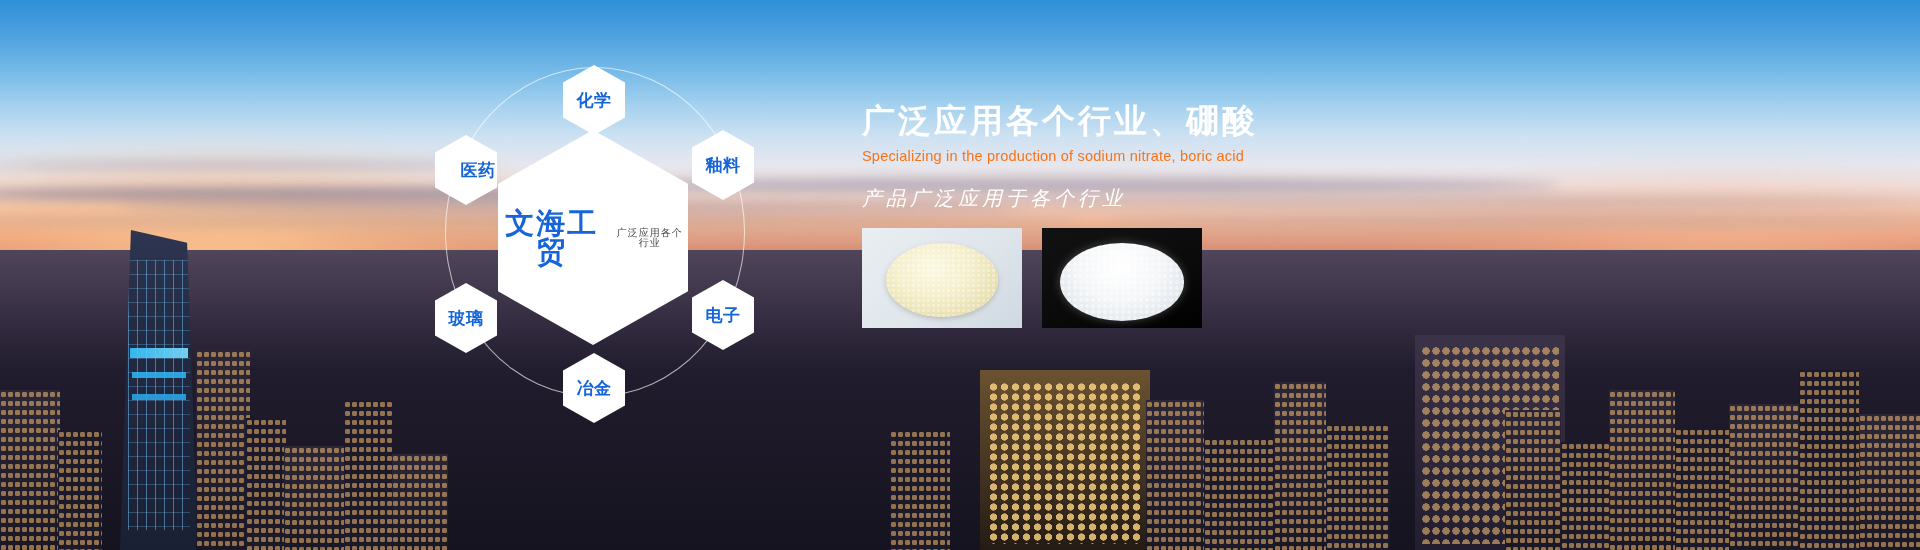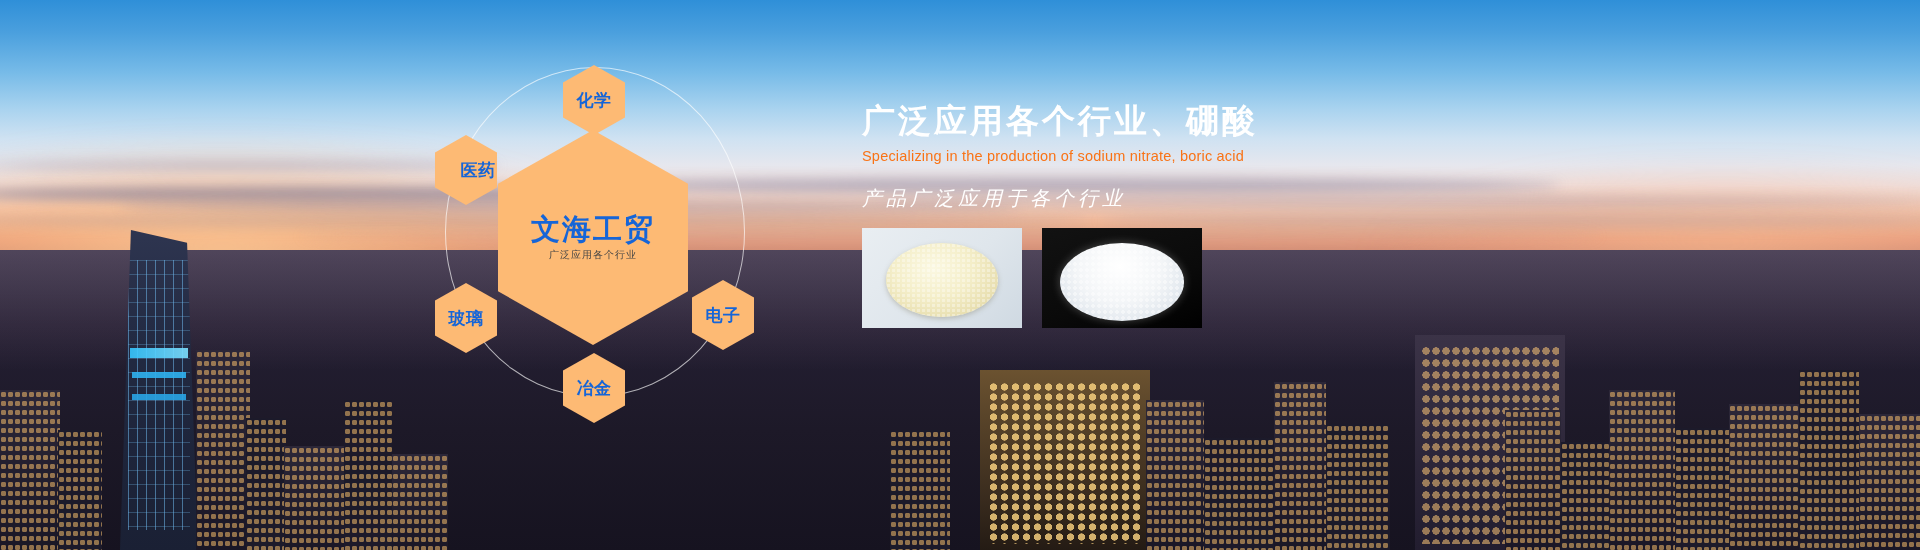--- a/index.html
+++ b/index.html
@@ -137,32 +137,32 @@
   
   .hexwrap { position:absolute; left:430px; top:25px; width:330px; height:420px; }
   .ring {
     position:absolute; left:15px; top:42px; width:300px; height:330px;
     border:1.5px solid rgba(255,255,255,.65);
     border-radius:50%;
   }
   .hex {
     position:absolute;
     clip-path:polygon(50% 0%, 100% 25%, 100% 75%, 50% 100%, 0% 75%, 0% 25%);
-    background:#fdba74;
+    background:#ffffff;
     display:flex; align-items:center; justify-content:center;
     text-align:center;
   }
   .hex-sm { width:62px; height:70px; }
   .hex-sm span {
     font-family:"DejaVu Sans","Liberation Sans",sans-serif;
     font-size:17px; font-weight:700; color:#1565d8; letter-spacing:.5px; line-height:1;
   }
   .hex-center {
     width:190px; height:215px; left:68px; top:105px;
-    flex-direction:column; gap:6px;
+    flex-direction:row; gap:6px;
   }
   .hex-center .h-title {
     font-family:"DejaVu Sans","Liberation Sans",sans-serif;
     font-size:29px; font-weight:700; color:#1565d8; letter-spacing:2px; line-height:1;
   }
   .hex-center .h-sub {
     font-family:"DejaVu Sans","Liberation Sans",sans-serif;
     font-size:10px; font-weight:400; color:#454545; letter-spacing:1px; line-height:1;
   }
   .p-hx   { left:133px; top:40px; }   
@@ -270,20 +270,23 @@
     <div class="bld" style="left:1799px;width:60px;  height:180px;"></div>
     <div class="bld lit" style="left:1859px;width:61px;  height:136px;"></div>
   </div>
 
   <div class="hexwrap">
     <div class="ring"></div>
 
     <div class="hex hex-sm p-hx">
       <span>化学</span>
     </div>
+    <div class="hex hex-sm p-glaze">
+      <span>釉料</span>
+    </div>
     <div class="hex hex-sm p-med">
       <span>医药</span>
     </div>
     <div class="hex hex-sm p-glass">
       <span>玻璃</span>
     </div>
     <div class="hex hex-sm p-met">
       <span>冶金</span>
     </div>
     <div class="hex hex-sm p-elec">

